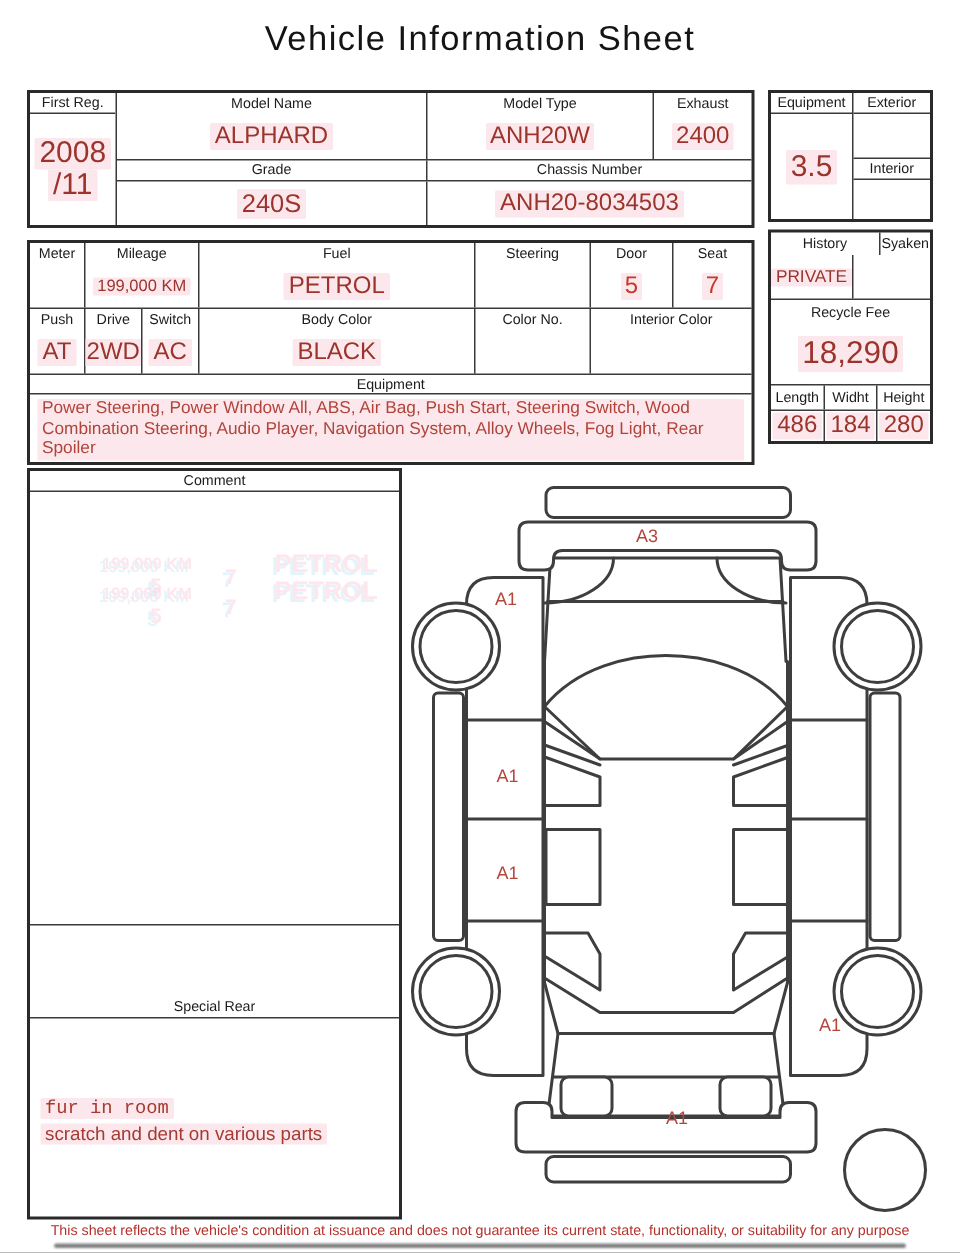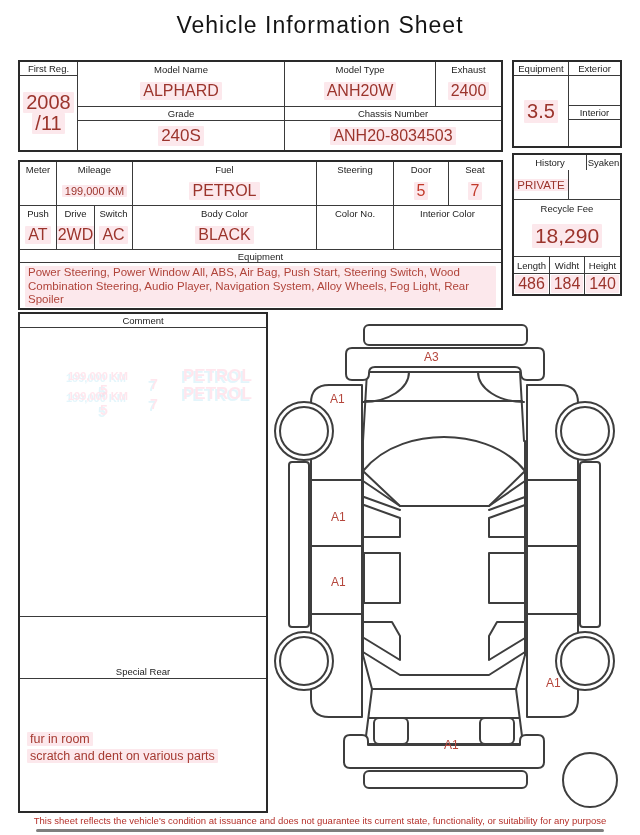--- a/index.html
+++ b/index.html
@@ -168,33 +168,33 @@
       <div class="cell hdr" style="flex:1;">Height</div>
     </div>
     <div class="row" style="flex:1;">
       <div class="cell val br" style="width:36px;font-size:16px;">
           <span class="hl">486</span>
         </div>
       <div class="cell val br" style="width:35px;font-size:16px;">
           <span class="hl">184</span>
         </div>
       <div class="cell val" style="flex:1;font-size:16px;">
-          <span class="hl">140</span>
+          <span class="hl">280</span>
         </div>
     </div>
   </div>
 
   <div class="abs box vert" style="left:18px;top:312px;width:250px;height:501px;gap:48px;">
     <div class="cell hdr bb" style="height:14px;">Comment</div>
     <div class="bb" style="height:240px;position:relative;">
       <span class="note-text"></span>
     </div>
     <div class="cell hdr bb" style="height:14px;">Special Rear</div>
     <div style="flex:1;">
-      <span class="note-text" style="padding-bottom:0;"><span class="hl">fur in room</span></span>
+      <span class="note-text" style="padding-bottom:0;font-family:Liberation Mono, monospace;"><span class="hl">fur in room</span></span>
       <span class="note-text" style="padding-top:0;"><span class="hl">scratch and dent on various parts</span></span>
     </div>
   </div>
 
   <svg id="diagram-svg" class="abs" style="left:268px;top:312px;" width="372" height="506" viewBox="268 312 372 506">
     <g stroke="#3e3e3e" stroke-width="2" fill="none" stroke-linejoin="round" stroke-linecap="round">
 
       <rect x="289" y="462" width="20" height="165" rx="3" fill="#fff"></rect>
       <rect x="580" y="462" width="20" height="165" rx="3" fill="#fff"></rect>
 

